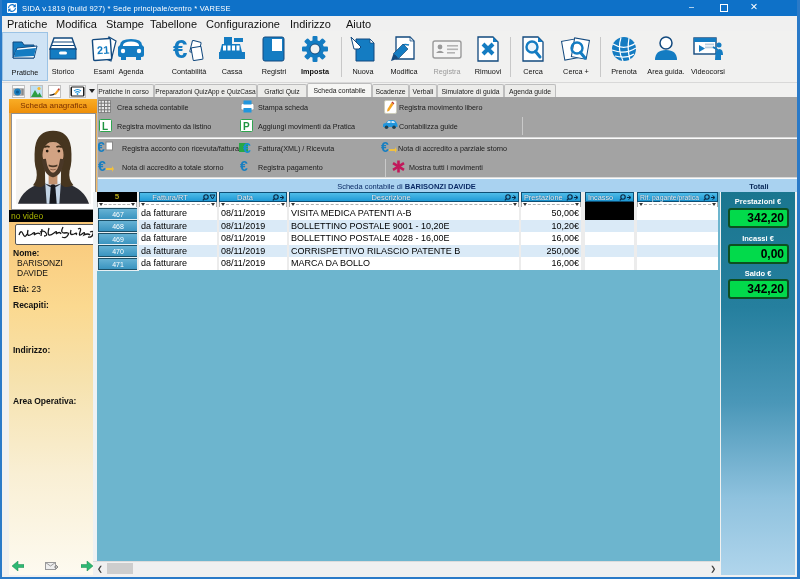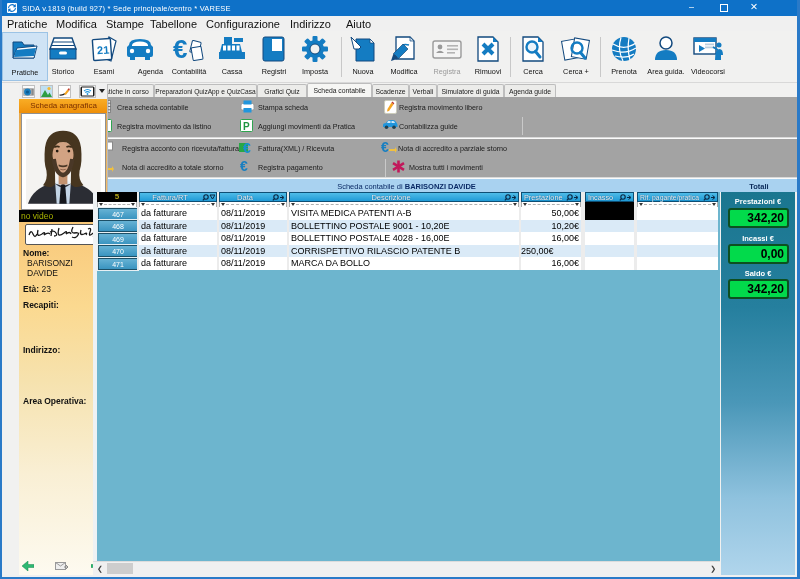--- a/index.html
+++ b/index.html
@@ -13,21 +13,21 @@
 .tbtn .lb{position:absolute;top:35px;width:100%;font-size:7.3px;color:#111}
 .tsep{position:absolute;top:6px;width:1px;height:40px;background:#c8c8c8}
 #tabstrip{left:90px;top:83px;width:710px;height:14px;background:#f1f1f0}
 .tab{position:absolute;top:1px;height:13px;background:#ececea;border:1px solid #bdbdbd;border-bottom:none;border-radius:2px 2px 0 0;font-size:6.8px;white-space:nowrap;color:#222;text-align:center;padding-top:3px}
 .tab.sel{background:#f6f6f4;top:0;height:14px;z-index:3}
 #btnarea{left:90px;top:97px;width:710px;height:82px;background:#a3a3a3}
 .mbtn{position:absolute;font-size:7.2px;color:#1a1a1a;white-space:nowrap}
 .hline{position:absolute;left:0;width:710px;height:2px;border-top:1px solid #d9d9d9;border-bottom:1px solid #fbfbfb}
 .vline{position:absolute;width:1px;background:#c9c9c9}
 #band{left:93px;top:179px;width:704px;height:13px;background:#a9d2f0;font-size:7.5px;color:#0b2b66;text-align:center}
-#sidebar{left:19px;top:84px;width:89px;height:491px}
+#sidebar{left:9px;top:84px;width:89px;height:491px}
 #grid-area{left:93px;top:192px;width:627px;height:383px;background:#6db5ce}
 #totali{left:721px;top:192px;width:74px;height:383px;background:linear-gradient(#1a768f 0%,#257f9e 30%,#4a97b8 55%,#8fc2de 80%,#b0d5ec 100%)}
 .greenbox{position:absolute;left:7px;width:61px;height:20px;background:#02da4b;border:2px solid #0d4f20;border-radius:3px;color:#000;font-size:12px;font-weight:bold;text-align:right;line-height:16px;padding-right:3px}
 .glabel{position:absolute;width:74px;text-align:center;color:#fff;font-weight:bold;font-size:7.5px}
 .hcell{position:absolute;top:0;height:10px;background:linear-gradient(#4fbce8,#1f9ad6);border:1px solid #0e4e74;color:#eaf7ff;font-size:7.5px;text-align:center;line-height:9.5px;text-shadow:0 0 1px #0a3050}
 .scell{position:absolute;top:10px;height:5px;background:#fff;border-left:1px solid #aaa;border-right:1px solid #aaa}
 .scell i{position:absolute;top:1px;width:0;height:0;border-left:2.5px solid transparent;border-right:2.5px solid transparent;border-top:3px solid #333}
 .scell .dash{position:absolute;left:6px;right:6px;top:2px;border-top:1px dashed #b0b0b0}
 .rowbtn{position:absolute;width:40px;height:12px;background:linear-gradient(#66b2d4,#3a94c0);border:1px solid #1c4f66;box-shadow:0 0 0 1px #e8f0f4;color:#fff;font-size:7px;text-align:center;line-height:11px}
 .cell{position:absolute;height:12.5px;font-size:9px;color:#000;line-height:12.5px;white-space:nowrap;overflow:hidden}
@@ -76,21 +76,21 @@
       <div class="lb" style="">Storico</div>
     </div>
     <div class="tbtn" style="left:81px;">
       <svg class="ic" width="30" height="28" viewBox="0 0 30 28">
         <path d="M20 2 L27 6 L22 26 L14 23 Z" fill="#fff" stroke="#12497e" stroke-width="1.2"></path>
         <rect x="4" y="4" width="18" height="21" rx="1" fill="#fff" stroke="#12497e" stroke-width="1.4" transform="rotate(-4 13 14)"></rect>
         <text x="8" y="19" font-size="11" font-weight="bold" fill="#147cc2" font-family="Liberation Sans" transform="rotate(-4 13 14)">21</text>
       </svg>
       <div class="lb" style="">Esami</div>
     </div>
-    <div class="tbtn" style="left:117px;text-align:right;">
+    <div class="tbtn" style="left:108px;">
       <svg class="ic" width="32" height="28" viewBox="0 0 32 28">
         <path d="M5 10 Q5 4 16 4 Q27 4 27 10 L29 12 L29 20 Q29 22 27 22 L5 22 Q3 22 3 20 L3 12 Z" fill="#147cc2"></path>
         <path d="M8 10 Q9 6.5 16 6.5 Q23 6.5 24 10 L24 11 L8 11 Z" fill="#fff"></path>
         <circle cx="8" cy="16" r="2.2" fill="#fff"></circle>
         <circle cx="24" cy="16" r="2.2" fill="#fff"></circle>
         <rect x="6" y="22" width="5" height="3" fill="#147cc2"></rect>
         <rect x="21" y="22" width="5" height="3" fill="#147cc2"></rect>
       </svg>
       <div class="lb" style="">Agenda</div>
     </div>
@@ -117,21 +117,21 @@
       </svg>
       <div class="lb" style="">Cassa</div>
     </div>
     <div class="tbtn" style="left:251px;">
       <svg class="ic" width="28" height="28" viewBox="0 0 28 28">
         <rect x="3" y="2" width="21" height="24" rx="2" fill="#147cc2" stroke="#12497e"></rect>
         <rect x="12" y="4" width="10" height="12" fill="#fff"></rect>
       </svg>
       <div class="lb" style="">Registri</div>
     </div>
-    <div class="tbtn" style="left:292px;">
+    <div class="tbtn" style="left:292px;font-weight:bold;">
       <svg class="ic" width="28" height="28" viewBox="0 0 28 28">
         <circle cx="14" cy="14" r="9" fill="#147cc2"></circle>
         <rect x="11.5" y="1" width="5" height="7" rx="1" fill="#147cc2" transform="rotate(0 14 14)"></rect>
         <rect x="11.5" y="1" width="5" height="7" rx="1" fill="#147cc2" transform="rotate(45 14 14)"></rect>
         <rect x="11.5" y="1" width="5" height="7" rx="1" fill="#147cc2" transform="rotate(90 14 14)"></rect>
         <rect x="11.5" y="1" width="5" height="7" rx="1" fill="#147cc2" transform="rotate(135 14 14)"></rect>
         <rect x="11.5" y="1" width="5" height="7" rx="1" fill="#147cc2" transform="rotate(180 14 14)"></rect>
         <rect x="11.5" y="1" width="5" height="7" rx="1" fill="#147cc2" transform="rotate(225 14 14)"></rect>
         <rect x="11.5" y="1" width="5" height="7" rx="1" fill="#147cc2" transform="rotate(270 14 14)"></rect>
         <rect x="11.5" y="1" width="5" height="7" rx="1" fill="#147cc2" transform="rotate(315 14 14)"></rect>
@@ -507,21 +507,21 @@
     <div class="cell" style="left:46px;top:40.0px;width:78px;background:#ffffff;padding-left:2px">da fatturare</div>
     <div class="cell" style="left:126px;top:40.0px;width:68px;background:#ffffff;padding-left:2px">08/11/2019</div>
     <div class="cell" style="left:196px;top:40.0px;width:230px;background:#ffffff;padding-left:2px">BOLLETTINO POSTALE 4028 - 16,00E</div>
     <div class="cell" style="left:428px;top:40.0px;width:60px;background:#ffffff;text-align:right;padding-right:2px">16,00€</div>
     <div class="cell" style="left:492px;top:40.0px;width:49px;background:#ffffff;"></div>
     <div class="cell" style="left:544px;top:40.0px;width:81px;background:#ffffff;"></div>
     <div class="rowbtn" style="left:5px;top:53.0px">470</div>
     <div class="cell" style="left:46px;top:52.5px;width:78px;background:#daeaf7;padding-left:2px">da fatturare</div>
     <div class="cell" style="left:126px;top:52.5px;width:68px;background:#daeaf7;padding-left:2px">08/11/2019</div>
     <div class="cell" style="left:196px;top:52.5px;width:230px;background:#daeaf7;padding-left:2px">CORRISPETTIVO RILASCIO PATENTE B</div>
-    <div class="cell" style="left:428px;top:52.5px;width:60px;background:#daeaf7;text-align:left;padding-right:12px">250,00€</div>
+    <div class="cell" style="left:428px;top:52.5px;width:60px;background:#daeaf7;text-align:right;padding-right:2px">250,00€</div>
     <div class="cell" style="left:492px;top:52.5px;width:49px;background:#daeaf7;"></div>
     <div class="cell" style="left:544px;top:52.5px;width:81px;background:#daeaf7;"></div>
     <div class="rowbtn" style="left:5px;top:65.5px">471</div>
     <div class="cell" style="left:46px;top:65.0px;width:78px;background:#ffffff;padding-left:2px">da fatturare</div>
     <div class="cell" style="left:126px;top:65.0px;width:68px;background:#ffffff;padding-left:2px">08/11/2019</div>
     <div class="cell" style="left:196px;top:65.0px;width:230px;background:#ffffff;padding-left:2px">MARCA DA BOLLO</div>
     <div class="cell" style="left:428px;top:65.0px;width:60px;background:#ffffff;text-align:right;padding-right:2px">16,00€</div>
     <div class="cell" style="left:492px;top:65.0px;width:49px;background:#ffffff;"></div>
     <div class="cell" style="left:544px;top:65.0px;width:81px;background:#ffffff;"></div>
     <div style="position:absolute;left:44px;top:0px;width:2px;height:77.5px;background:#ececec"></div>

